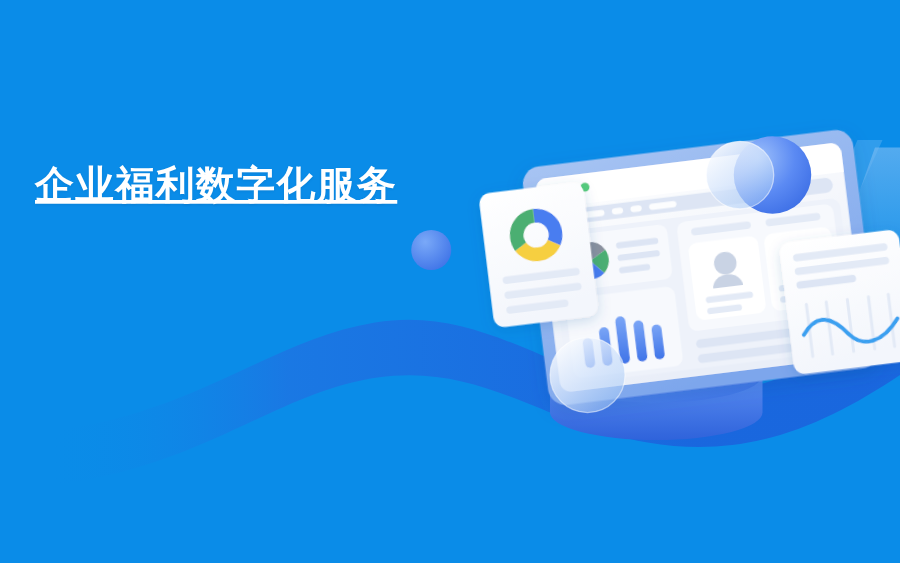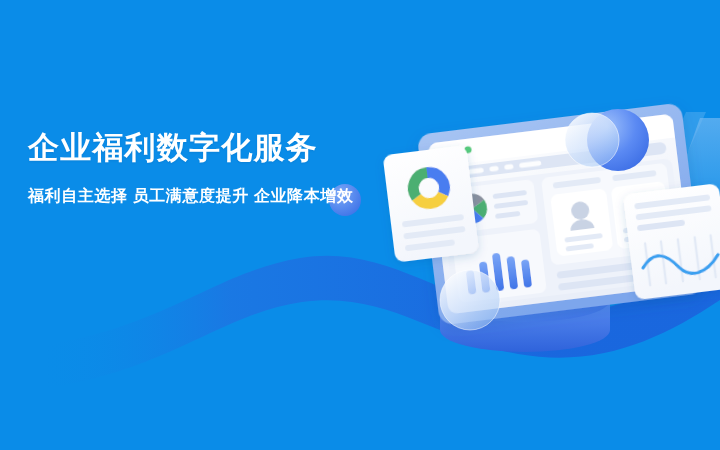--- a/index.html
+++ b/index.html
@@ -21,20 +21,21 @@
     z-index:30;
   }
   .title{
     color:#ffffff;
     font-size:31px;
     line-height:39px;
     font-weight:700;
     letter-spacing:1.2px;
     margin:0;
     text-shadow:0 1px 2px rgba(0,40,90,.10);
+    text-decoration:underline;
   }
   .title .l2{display:block;}
   .subtitle{
     margin:18px 0 0 0;
     color:#ffffff;
     font-size:16px;
     line-height:22px;
     font-weight:700;
     letter-spacing:.6px;
     white-space:nowrap;
@@ -239,16 +240,15 @@
       <g>
         <circle cx="345" cy="200" r="16" fill="url(#dotG)"></circle>
       </g>
     </svg>
   </div>
 
   <div class="copy">
     <h1 class="title">
       <span class="l1">企业福利数字化服务</span>
     </h1>
-    <p class="subtitle">福利自主选择  员工满意度提升  企业降本增效</p>
   </div>
 
 </div>
 
 </body></html>

